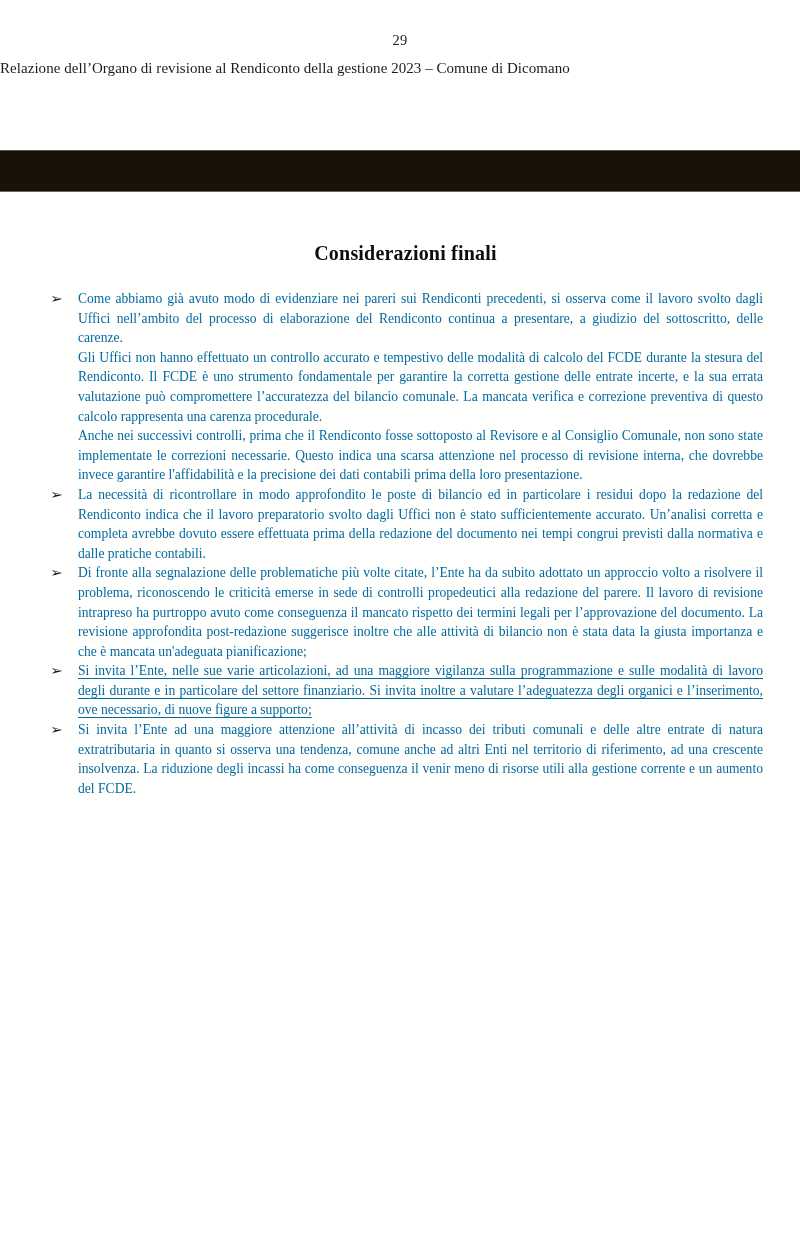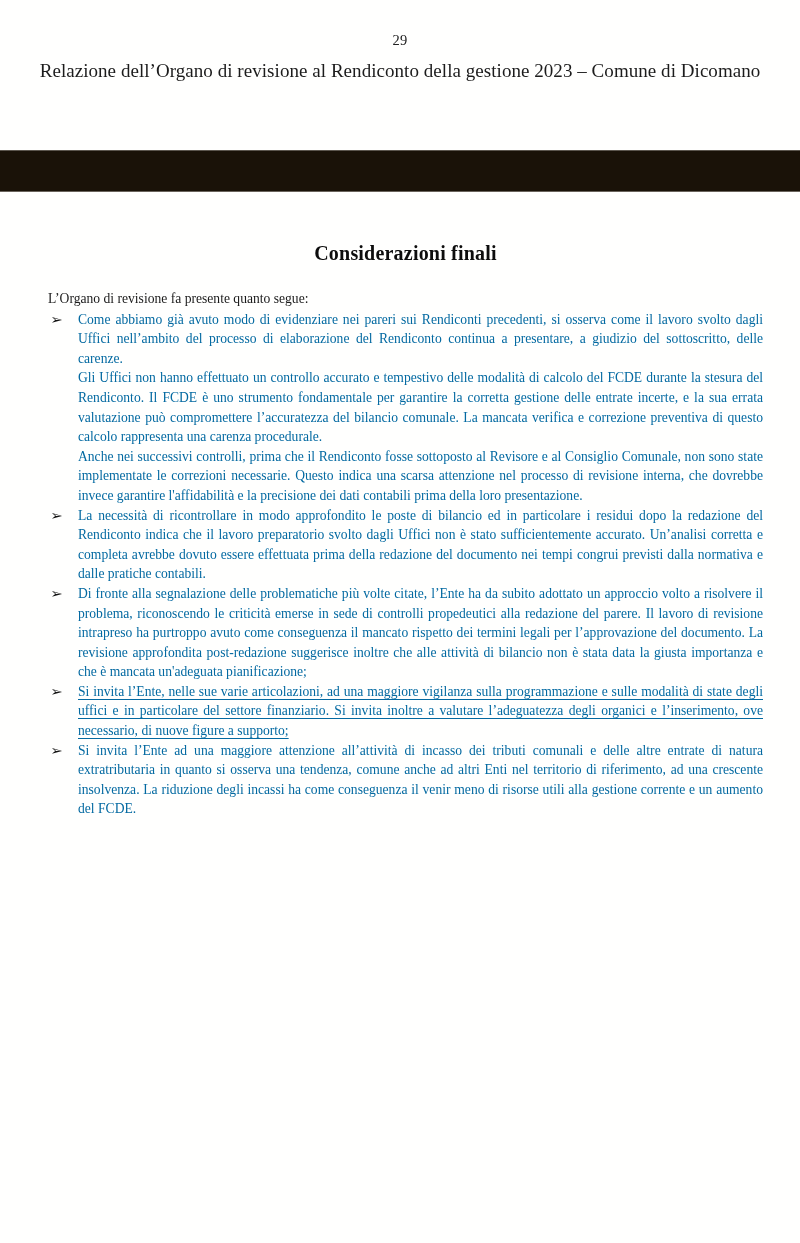--- a/index.html
+++ b/index.html
@@ -31,22 +31,21 @@
     text-align: center;
     font-size: 14.5px;
     color: #202020;
     letter-spacing: 0.2px;
   }
   .header-line {
     position: absolute;
     top: 60px;
     left: 0;
     width: 800px;
-    text-align: center;
-    font-size: 19px;
+    font-size: 15px;
     color: #1c1c1c;
     letter-spacing: 0.05px;
   }
 
   
   .redaction-band {
     position: absolute;
     top: 150px;
     left: 0;
     width: 800px;
@@ -128,40 +127,39 @@
   <div class="page-number">29</div>
 
   <div class="header-line">Relazione dell’Organo di revisione al Rendiconto della gestione 2023 – Comune di Dicomano</div>
 
   <div class="redaction-band"></div>
 
   <div class="content">
 
     <h1 class="section-title">Considerazioni finali</h1>
 
-    <p class="lead">L’Organo di revisione fa presente quanto segue:</p>
 
     <ul class="bullet-list">
         <li class="bullet-item">
           <span class="bullet-marker">➢</span>
           <p class="para">Come abbiamo già avuto modo di evidenziare nei pareri sui Rendiconti precedenti, si osserva come il lavoro svolto dagli Uffici nell’ambito del processo di elaborazione del Rendiconto continua a presentare, a giudizio del sottoscritto, delle carenze.</p>
           <p class="para">Gli Uffici non hanno effettuato un controllo accurato e tempestivo delle modalità di calcolo del FCDE durante la stesura del Rendiconto. Il FCDE è uno strumento fondamentale per garantire la corretta gestione delle entrate incerte, e la sua errata valutazione può compromettere l’accuratezza del bilancio comunale. La mancata verifica e correzione preventiva di questo calcolo rappresenta una carenza procedurale.</p>
           <p class="para">Anche nei successivi controlli, prima che il Rendiconto fosse sottoposto al Revisore e al Consiglio Comunale, non sono state implementate le correzioni necessarie. Questo indica una scarsa attenzione nel processo di revisione interna, che dovrebbe invece garantire l'affidabilità e la precisione dei dati contabili prima della loro presentazione.</p>
         </li>
         <li class="bullet-item">
           <span class="bullet-marker">➢</span>
           <p class="para">La necessità di ricontrollare in modo approfondito le poste di bilancio ed in particolare i residui dopo la redazione del Rendiconto indica che il lavoro preparatorio svolto dagli Uffici non è stato sufficientemente accurato. Un’analisi corretta e completa avrebbe dovuto essere effettuata prima della redazione del documento nei tempi congrui previsti dalla normativa e dalle pratiche contabili.</p>
         </li>
         <li class="bullet-item">
           <span class="bullet-marker">➢</span>
           <p class="para">Di fronte alla segnalazione delle problematiche più volte citate, l’Ente ha da subito adottato un approccio volto a risolvere il problema, riconoscendo le criticità emerse in sede di controlli propedeutici alla redazione del parere. Il lavoro di revisione intrapreso ha purtroppo avuto come conseguenza il mancato rispetto dei termini legali per l’approvazione del documento. La revisione approfondita post-redazione suggerisce inoltre che alle attività di bilancio non è stata data la giusta importanza e che è mancata un'adeguata pianificazione;</p>
         </li>
         <li class="bullet-item">
           <span class="bullet-marker">➢</span>
-          <p class="para underlined">Si invita l’Ente, nelle sue varie articolazioni, ad una maggiore vigilanza sulla programmazione e sulle modalità di state degli uffici e in particolare del settore finanziario. Si invita inoltre a valutare l’adeguatezza degli organici e l’inserimento, ove necessario, di nuove figure a supporto;</p>
+          <p class="para underlined">Si invita l’Ente, nelle sue varie articolazioni, ad una maggiore vigilanza sulla programmazione e sulle modalità di lavoro degli durante e in particolare del settore finanziario. Si invita inoltre a valutare l’adeguatezza degli organici e l’inserimento, ove necessario, di nuove figure a supporto;</p>
         </li>
         <li class="bullet-item">
           <span class="bullet-marker">➢</span>
           <p class="para">Si invita l’Ente ad una maggiore attenzione all’attività di incasso dei tributi comunali e delle altre entrate di natura extratributaria in quanto si osserva una tendenza, comune anche ad altri Enti nel territorio di riferimento, ad una crescente insolvenza. La riduzione degli incassi ha come conseguenza il venir meno di risorse utili alla gestione corrente e un aumento del FCDE.</p>
         </li>
       </ul>
 
   </div>
 
 </div>

